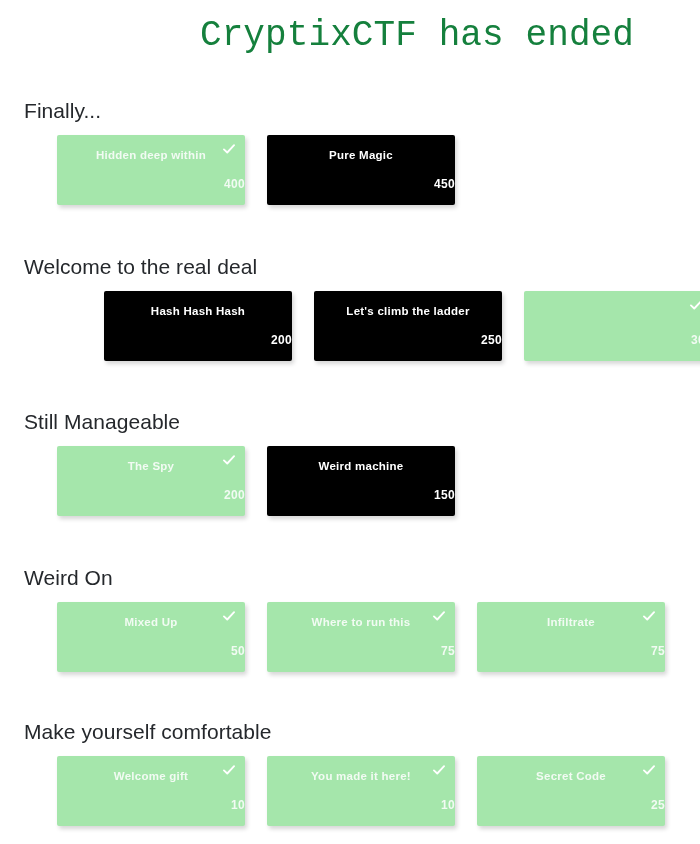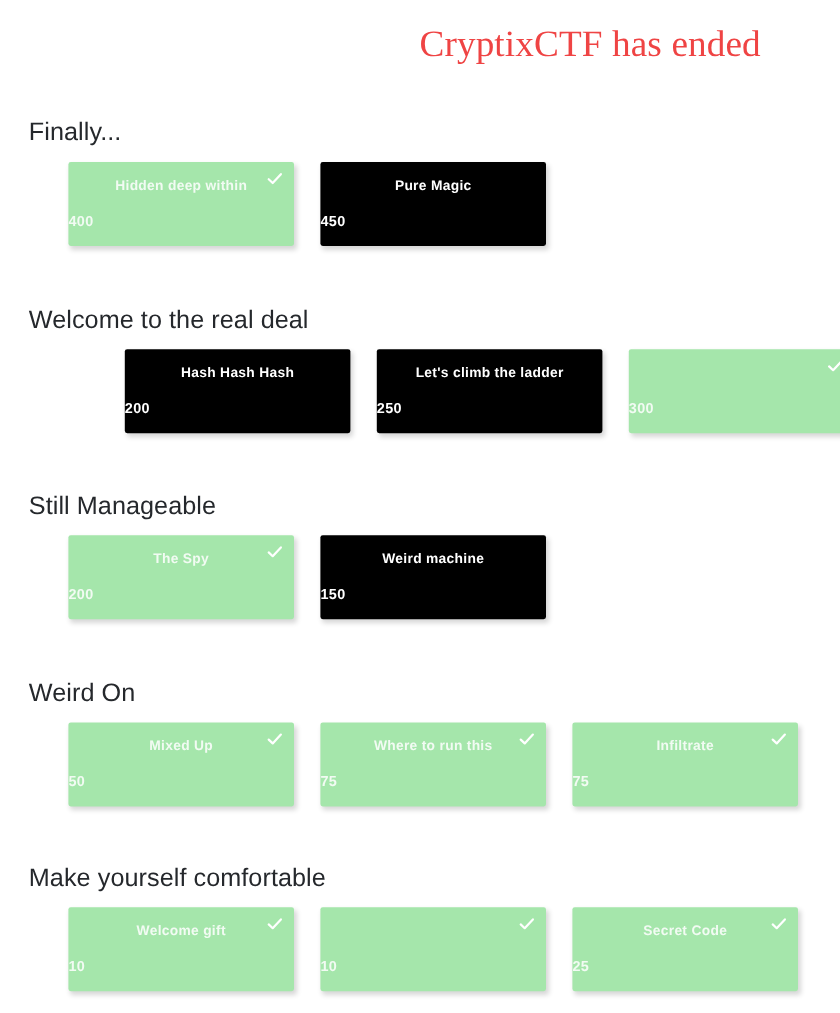--- a/index.html
+++ b/index.html
@@ -26,24 +26,24 @@
   .page-header {
     width: 700px;
     height: 72px;
     box-sizing: border-box;
     padding-right: 66px;
     display: flex;
     align-items: center;
     justify-content: flex-end;
   }
   .page-title {
-    font-family: Liberation Serif, serif;
-    font-size: 31px;
+    font-family: Liberation Mono, monospace;
+    font-size: 36px;
     font-weight: 400;
-    color: #ef4444;
+    color: #15803d;
     letter-spacing: 0.1px;
     white-space: nowrap;
     line-height: 1;
   }
 
   
   .sections {
     padding: 0;
     margin: 0;
   }
@@ -103,21 +103,21 @@
     padding: 0 22px;
     box-sizing: border-box;
     white-space: nowrap;
     overflow: hidden;
   }
   .card-value {
     position: absolute;
     left: 0;
     right: 0;
     top: 42px;
-    text-align: left;
+    text-align: right;
     font-family: "Liberation Sans", sans-serif;
     font-size: 12px;
     font-weight: 700;
     letter-spacing: 0.3px;
     line-height: 14px;
   }
   .card.unsolved .card-title,
   .card.unsolved .card-value {
     color: #ffffff;
   }
@@ -250,20 +250,21 @@
           <div class="card solved">
             <div class="card-title">Welcome gift</div>
             <div class="card-value">10</div>
             <span class="solved-check">
               <svg viewBox="0 0 16 16" aria-hidden="true">
                 <path d="M2.2 8.4 L6.0 12.0 L13.8 3.6" fill="none" stroke="#ffffff" stroke-width="2.1" stroke-linecap="round" stroke-linejoin="round"></path>
               </svg>
             </span>
           </div>
           <div class="card solved">
+            <div class="card-title">You made it here!</div>
             <div class="card-value">10</div>
             <span class="solved-check">
               <svg viewBox="0 0 16 16" aria-hidden="true">
                 <path d="M2.2 8.4 L6.0 12.0 L13.8 3.6" fill="none" stroke="#ffffff" stroke-width="2.1" stroke-linecap="round" stroke-linejoin="round"></path>
               </svg>
             </span>
           </div>
           <div class="card solved">
             <div class="card-title">Secret Code</div>
             <div class="card-value">25</div>

